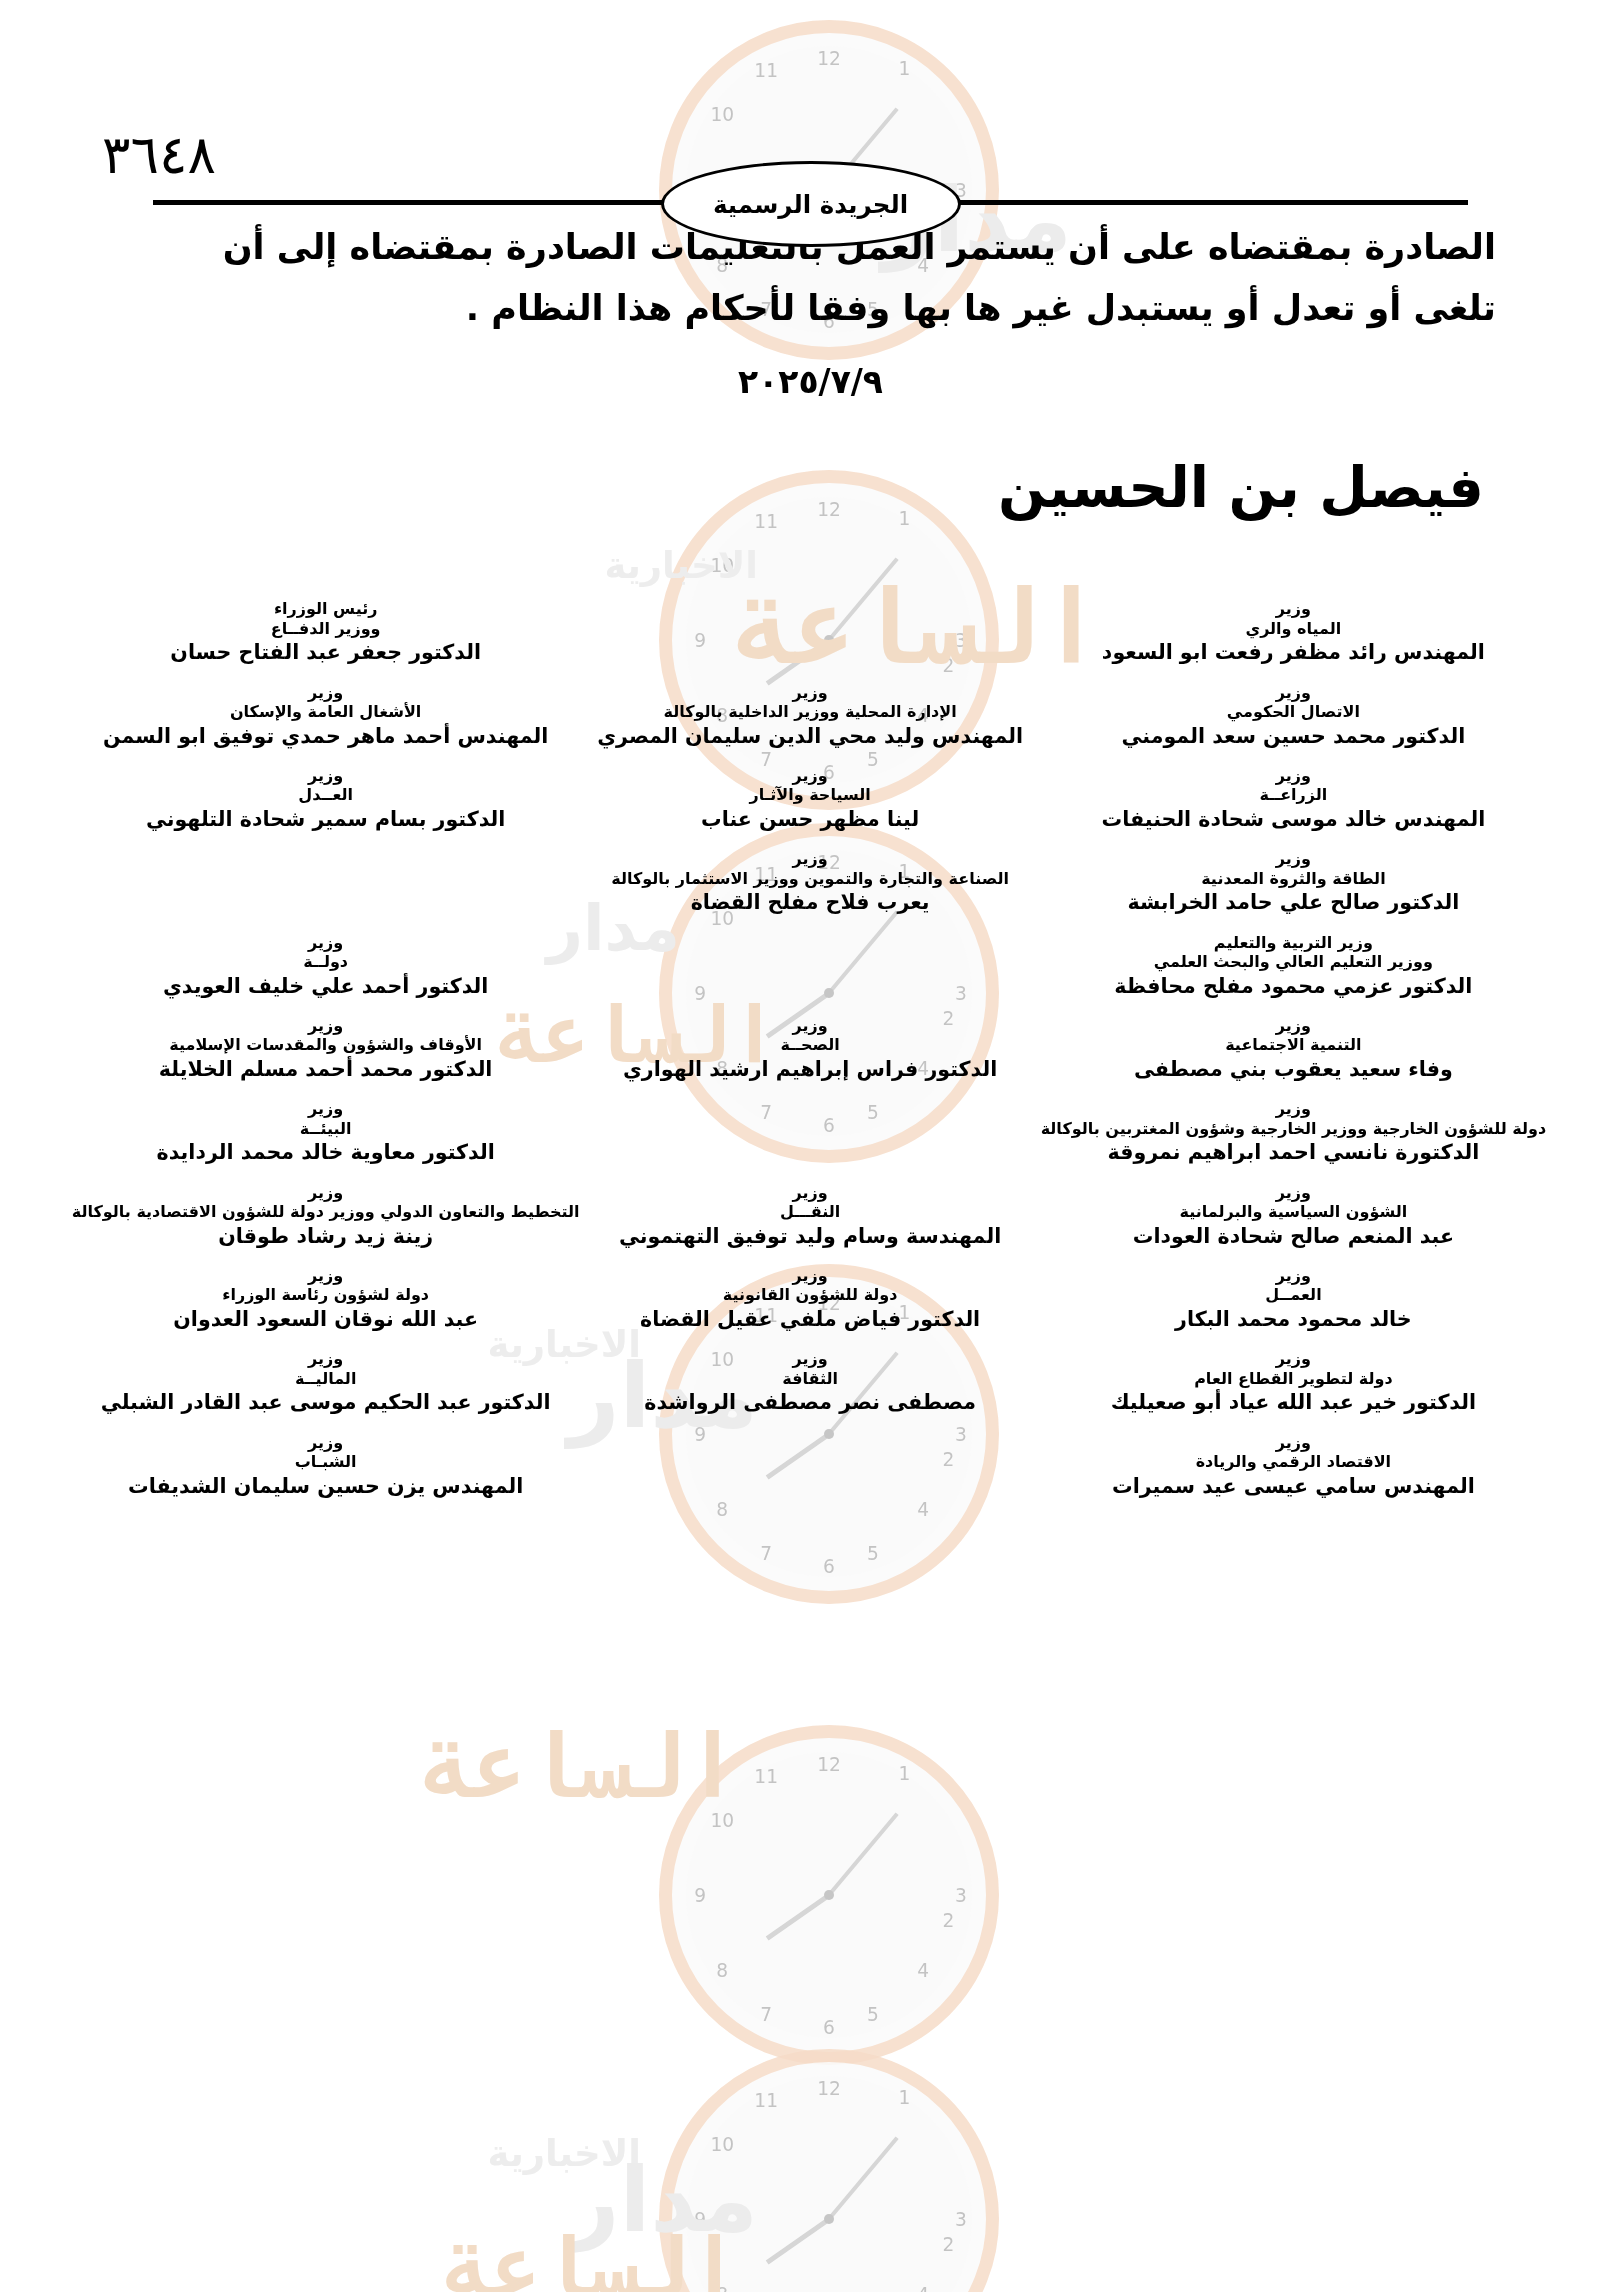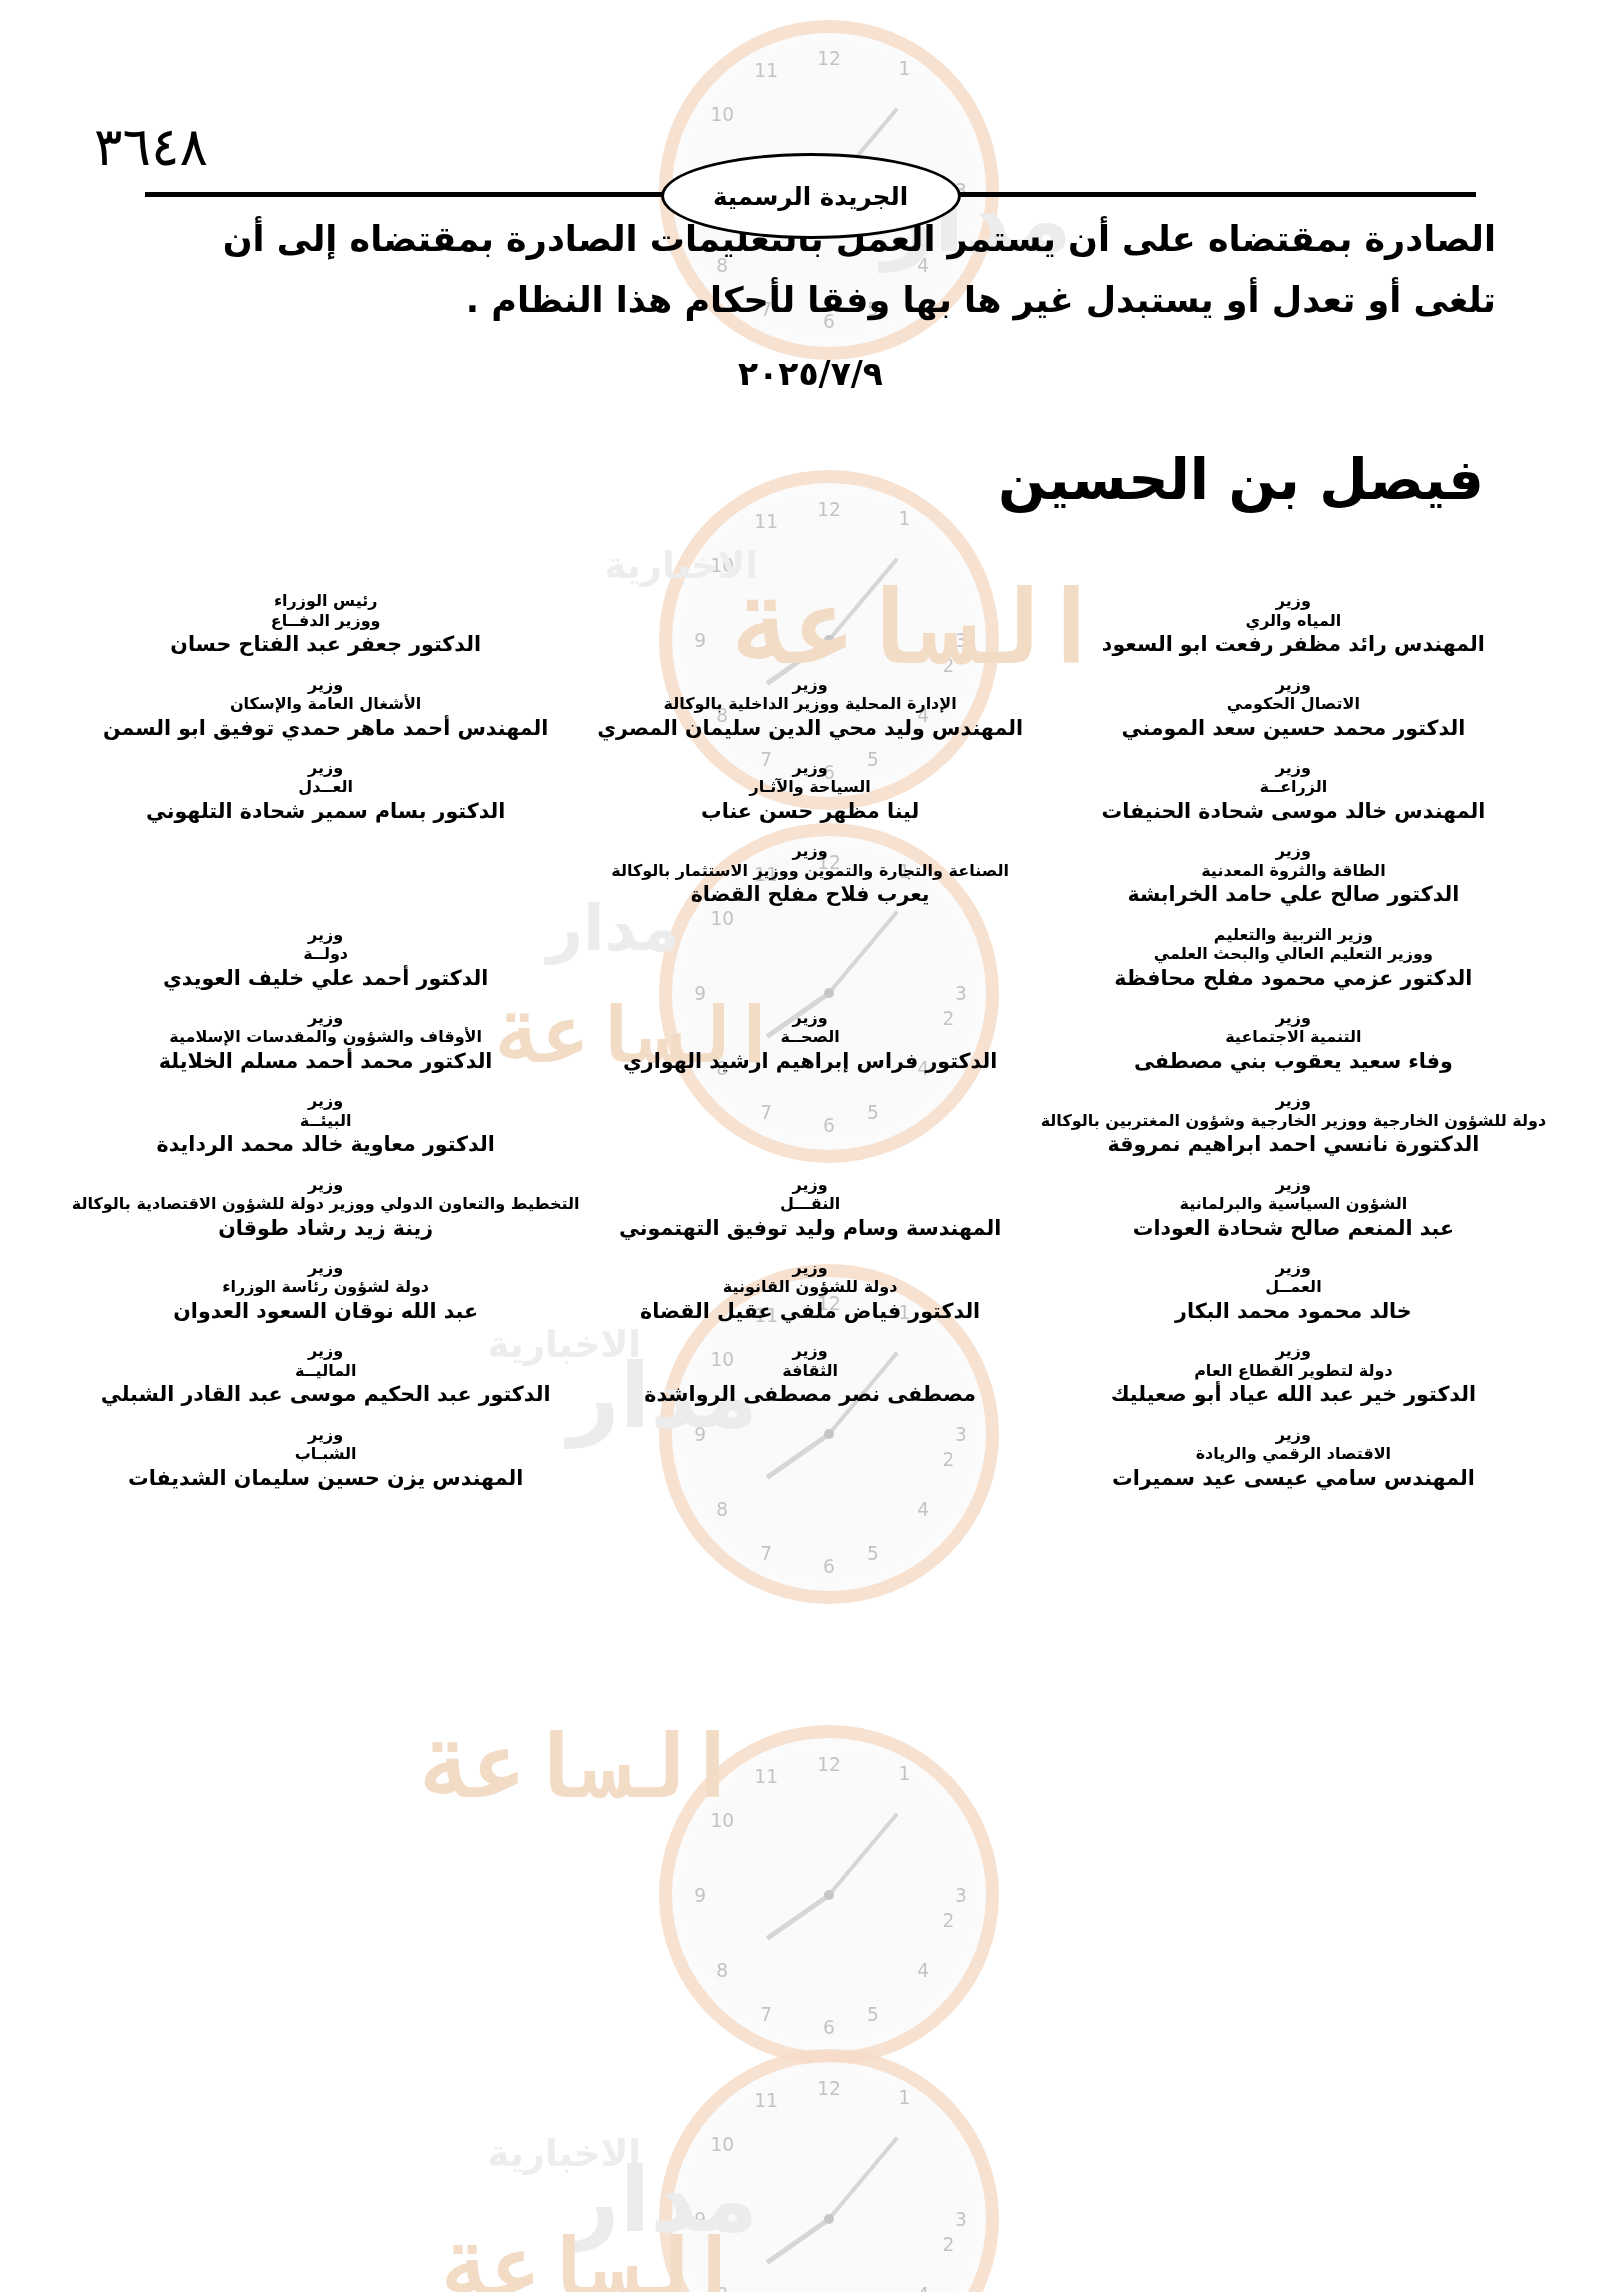--- a/index.html
+++ b/index.html
@@ -96,21 +96,21 @@
   .page {
     position: relative;
     z-index: 2;
     width: 100%;
     height: 100%;
   }
 
   .header {
     position: relative;
     height: 118px;
-    margin: 8px;
+    margin: 16px;
     padding-left: 22px;
   }
   .page-number {
     position: absolute;
     top: 108px;
     left: 86px;
     font-size: 53px;
     letter-spacing: 2.9px;
     font-family: "DejaVu Sans", sans-serif;
   }

